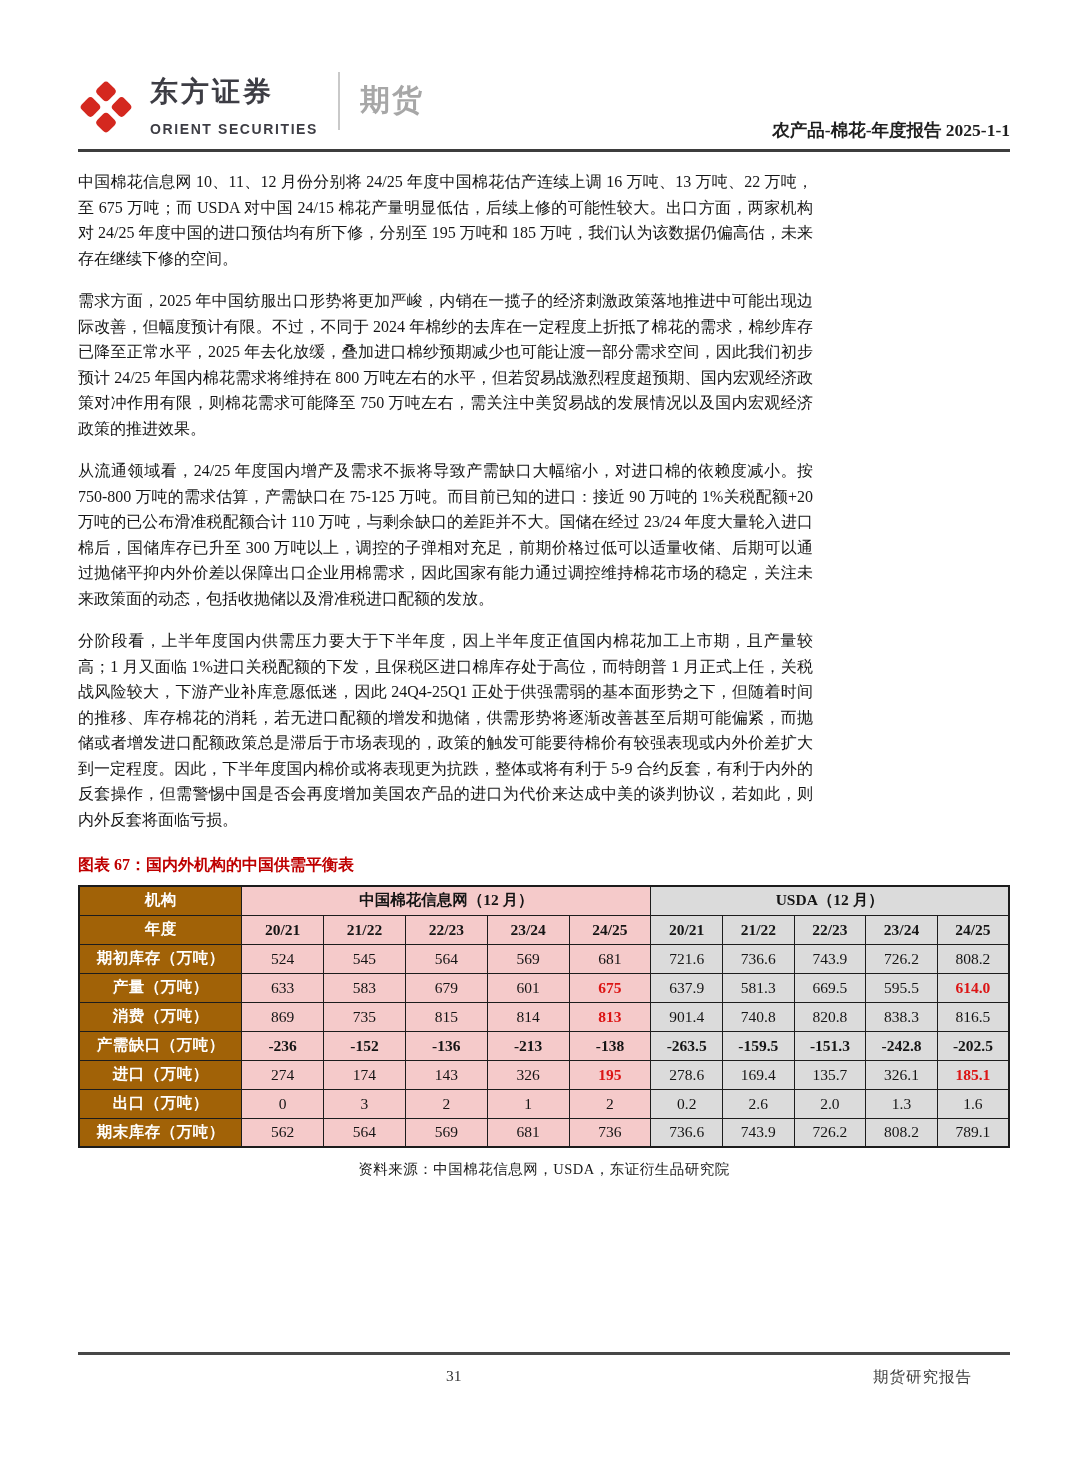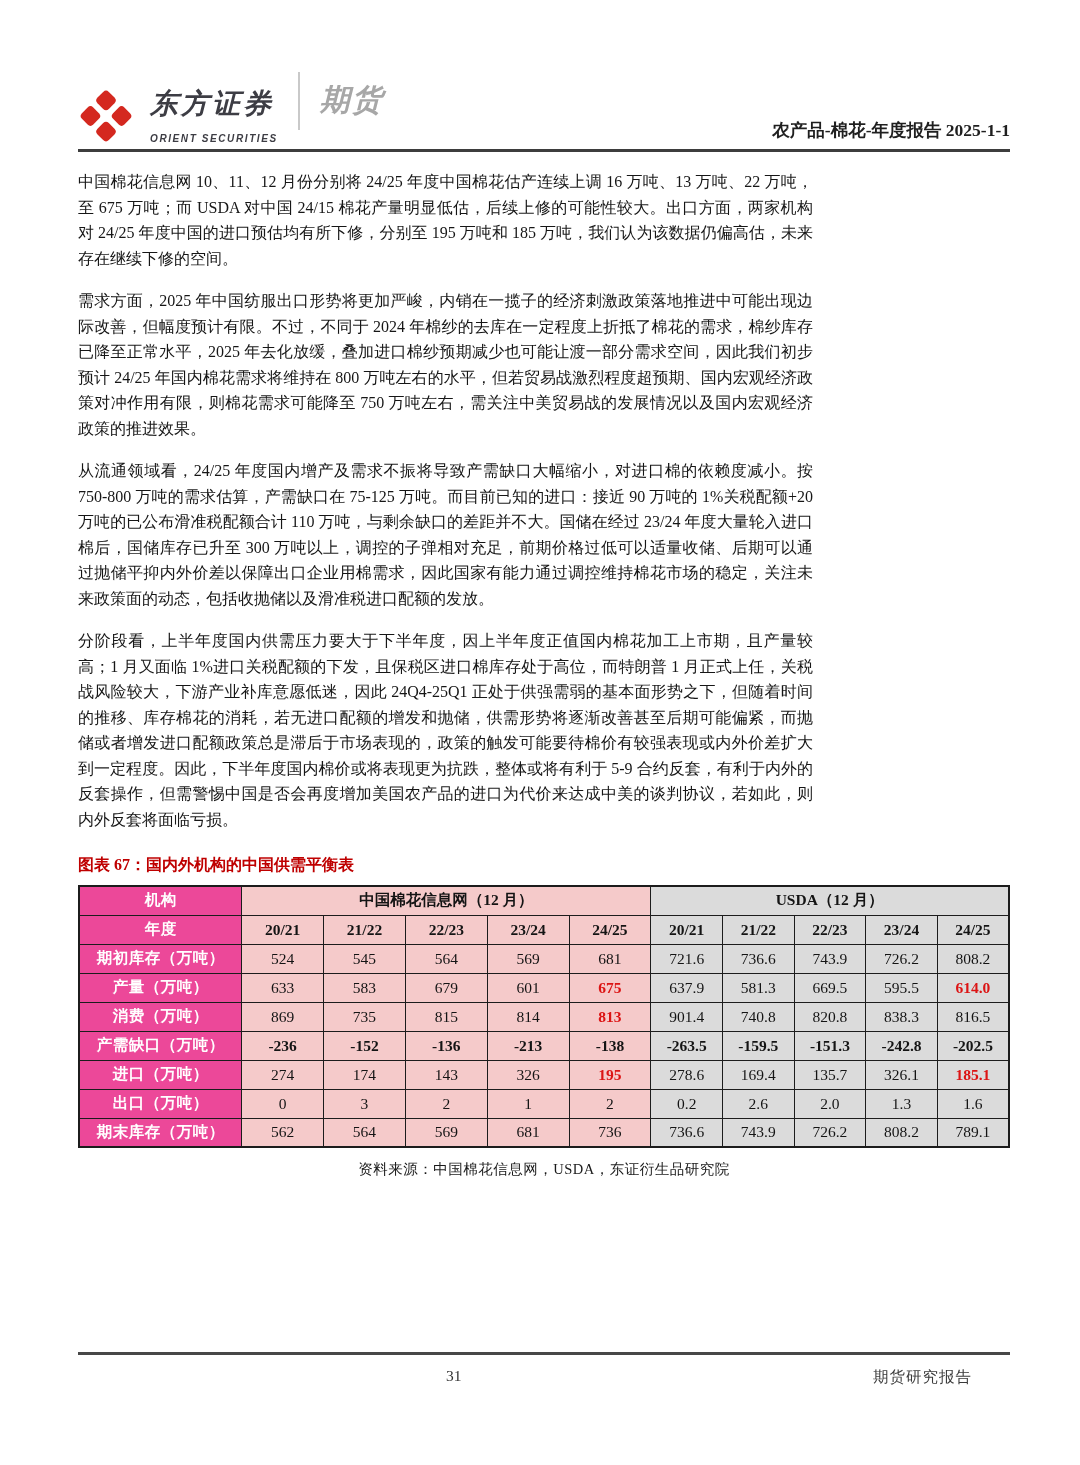--- a/index.html
+++ b/index.html
@@ -9,39 +9,39 @@
     background:#ffffff;
     font-family:"Liberation Serif","DejaVu Serif",serif;
     color:#141414;
     position:relative;
     overflow:hidden;
   }
   .page { padding:56px 70px 0 78px; }
 
   
   .header { display:flex; align-items:flex-end; justify-content:space-between; height:88px; }
-  .brand { display:flex; align-items:flex-end; height:74px;font-style:italic; }
+  .brand { display:flex; align-items:center; height:74px; }
   .diamond-box { width:56px; height:56px; position:relative; margin-right:16px; }
   .diamond {
     position:absolute; left:9px; top:9px;
     width:38px; height:38px;
     transform:rotate(45deg);
     display:grid;
     grid-template-columns:1fr 1fr; grid-template-rows:1fr 1fr;
     gap:6px;
   }
   .diamond span { background:#d4281f; border-radius:4px; display:block; }
   .logo-text { display:flex; flex-direction:column; line-height:1; }
   .logo-cn {
     font-family:"Liberation Sans","DejaVu Sans",sans-serif;
     font-size:28px; font-weight:bold; color:#3d3d44; letter-spacing:3px;
   }
   .logo-en {
     font-family:"Liberation Sans","DejaVu Sans",sans-serif;
-    font-size:10px; font-weight:bold; color:#3d3d44; letter-spacing:1.6px; margin-top:16px;
+    font-size:14px; font-weight:bold; color:#3d3d44; letter-spacing:1.6px; margin-top:16px;
   }
   .brand-divider { width:2px; height:58px; background:#c9c9c9; margin:0 20px; align-self:flex-start; margin-top:2px; }
   .division {
     font-family:"Liberation Sans","DejaVu Sans",sans-serif;
     font-size:30px; font-weight:bold; color:#a7a7a7; letter-spacing:2px;
     align-self:flex-start; margin-top:10px;
   }
   .doc-title { font-size:17.5px; font-weight:bold; color:#1f1f1f; padding-bottom:2px; }
   .rule { height:3px; background:#3d3d3d; margin-top:5px; }
 
@@ -56,21 +56,21 @@
     text-align:justify; color:#161616;
   }
 
   
   .figure-caption { color:#bf0000; font-weight:bold; font-size:16px; margin-top:23px; }
   table.balance { border-collapse:collapse; width:932px; table-layout:fixed; margin-top:9px; border:2px solid #1c1c1c; }
   table.balance td {
     border:1px solid #1c1c1c; text-align:center; vertical-align:middle;
     height:29px; font-size:15.5px; padding:0 2px; overflow:hidden; white-space:nowrap;
   }
-  td.lbl { background:#ec4899; color:#ffffff; font-weight:bold; font-size:15px; letter-spacing:0.5px; }
+  td.lbl { background:#a16207; color:#ffffff; font-weight:bold; font-size:15px; letter-spacing:0.5px; }
   td.s1 { background:#f5caca; }
   td.s2 { background:#dbdbdb; }
   td.grp { font-weight:bold; font-size:15.5px; }
   td.red { color:#dc1414; font-weight:bold; }
   tr.boldrow td { font-weight:bold; }
   .source-note { font-size:14.5px; color:#1a1a1a; margin-top:12px; letter-spacing:0.5px;text-align:center; }
 
   
   .footer { position:absolute; left:78px; right:70px; top:1352px; }
   .footer-rule { height:3px; background:#474747; }

